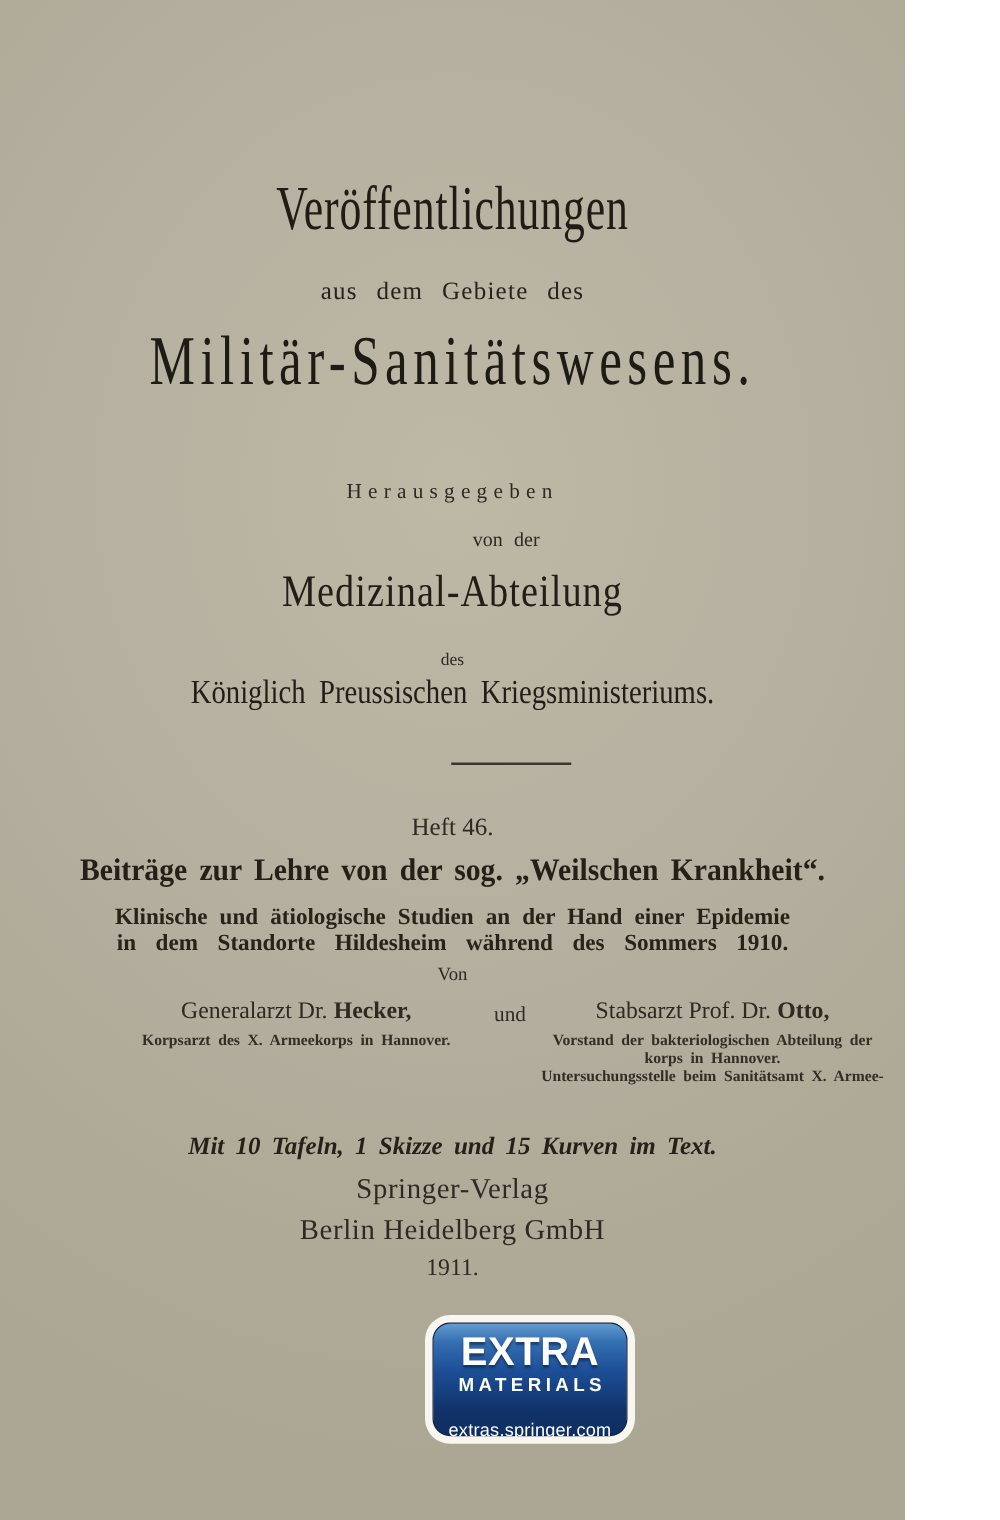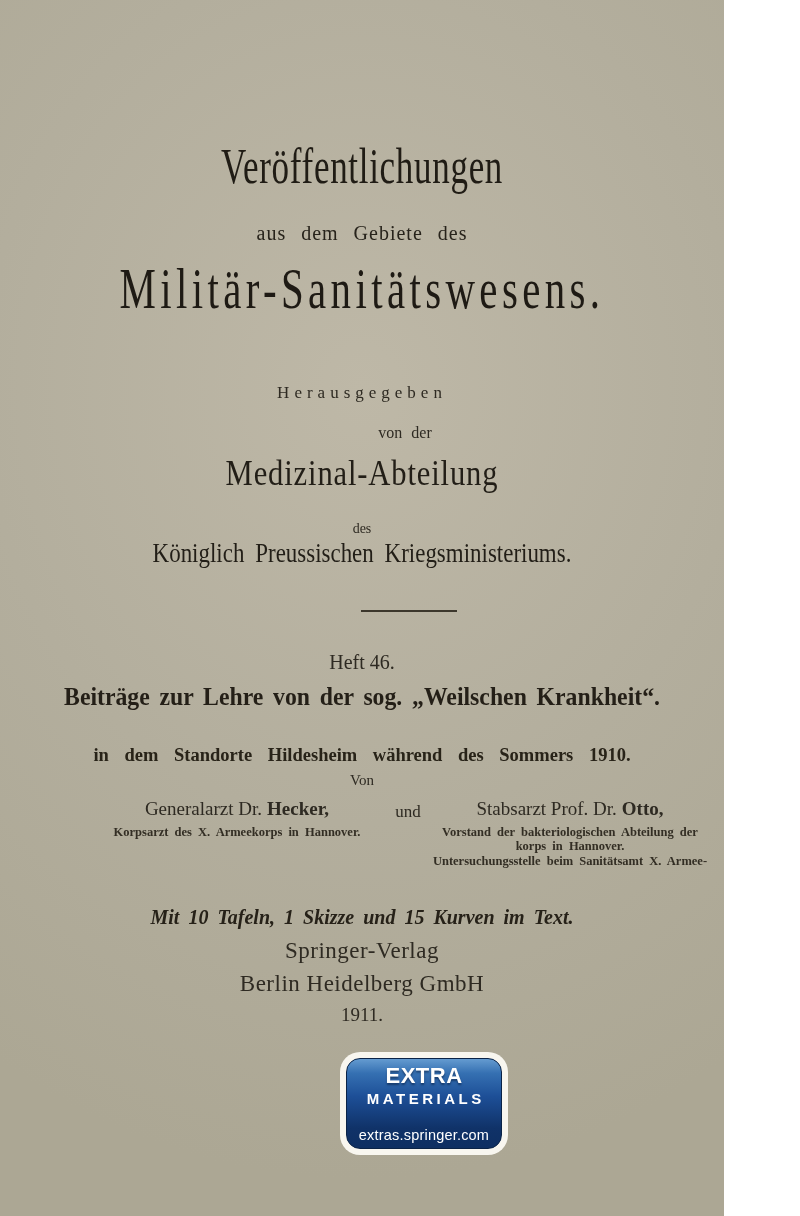--- a/index.html
+++ b/index.html
@@ -40,21 +40,21 @@
     position:absolute;top:1052px;left:340px;width:168px;height:103px;
     background:#f8f6ef;border-radius:20px;box-sizing:border-box;padding:6px;
   }
   .badge-inner{
     width:100%;height:100%;border-radius:14px;box-sizing:border-box;
     background:linear-gradient(180deg,#649bd0 0%,#3570b2 16%,#1d4f97 42%,#103268 78%,#0e2f62 100%);
     border:1px solid #0a2347;
     display:flex;flex-direction:column;align-items:center;
     color:#ffffff;font-family:"Liberation Sans","DejaVu Sans",sans-serif;
   }
-  .badge-extra{font-size:22px;font-weight:bold;line-height:1;margin-top:6px;letter-spacing:0.5px;text-shadow:0 2px 2px rgba(6,26,58,0.55);}
+  .badge-extra{font-size:32px;font-weight:bold;line-height:1;margin-top:6px;letter-spacing:0.5px;text-shadow:0 2px 2px rgba(6,26,58,0.55);}
   .badge-materials{font-size:15px;font-weight:bold;letter-spacing:3.5px;margin-top:3px;text-indent:3.5px;}
   .badge-url{font-size:14.5px;font-weight:normal;margin-top:20px;letter-spacing:0.2px;}
 </style>
 </head>
 <body>
 
 <div class="cover">
 
   <div class="txt t-series">Veröffentlichungen</div>
   <div class="txt t-gebiete">aus dem Gebiete des</div>
@@ -63,20 +63,21 @@
   <div class="txt t-herausg">Herausgegeben</div>
   <div class="txt t-vonder">von der</div>
   <div class="txt t-med">Medizinal-Abteilung</div>
   <div class="txt t-des">des</div>
   <div class="txt t-ministry">Königlich Preussischen Kriegsministeriums.</div>
 
   <div class="rule"></div>
 
   <div class="txt t-heft">Heft 46.</div>
   <div class="txt t-title">Beiträge zur Lehre von der sog. „Weilschen Krankheit“.</div>
+  <div class="txt t-sub1">Klinische und ätiologische Studien an der Hand einer Epidemie</div>
   <div class="txt t-sub2">in dem Standorte Hildesheim während des Sommers 1910.</div>
   <div class="txt t-von">Von</div>
 
   <div class="author author-left">
     <div class="author-name"><span>Generalarzt Dr.</span><b>Hecker,</b></div>
     <div class="author-affil">Korpsarzt des X. Armeekorps in Hannover.</div>
   </div>
 
   <div class="author-und">und</div>
 

